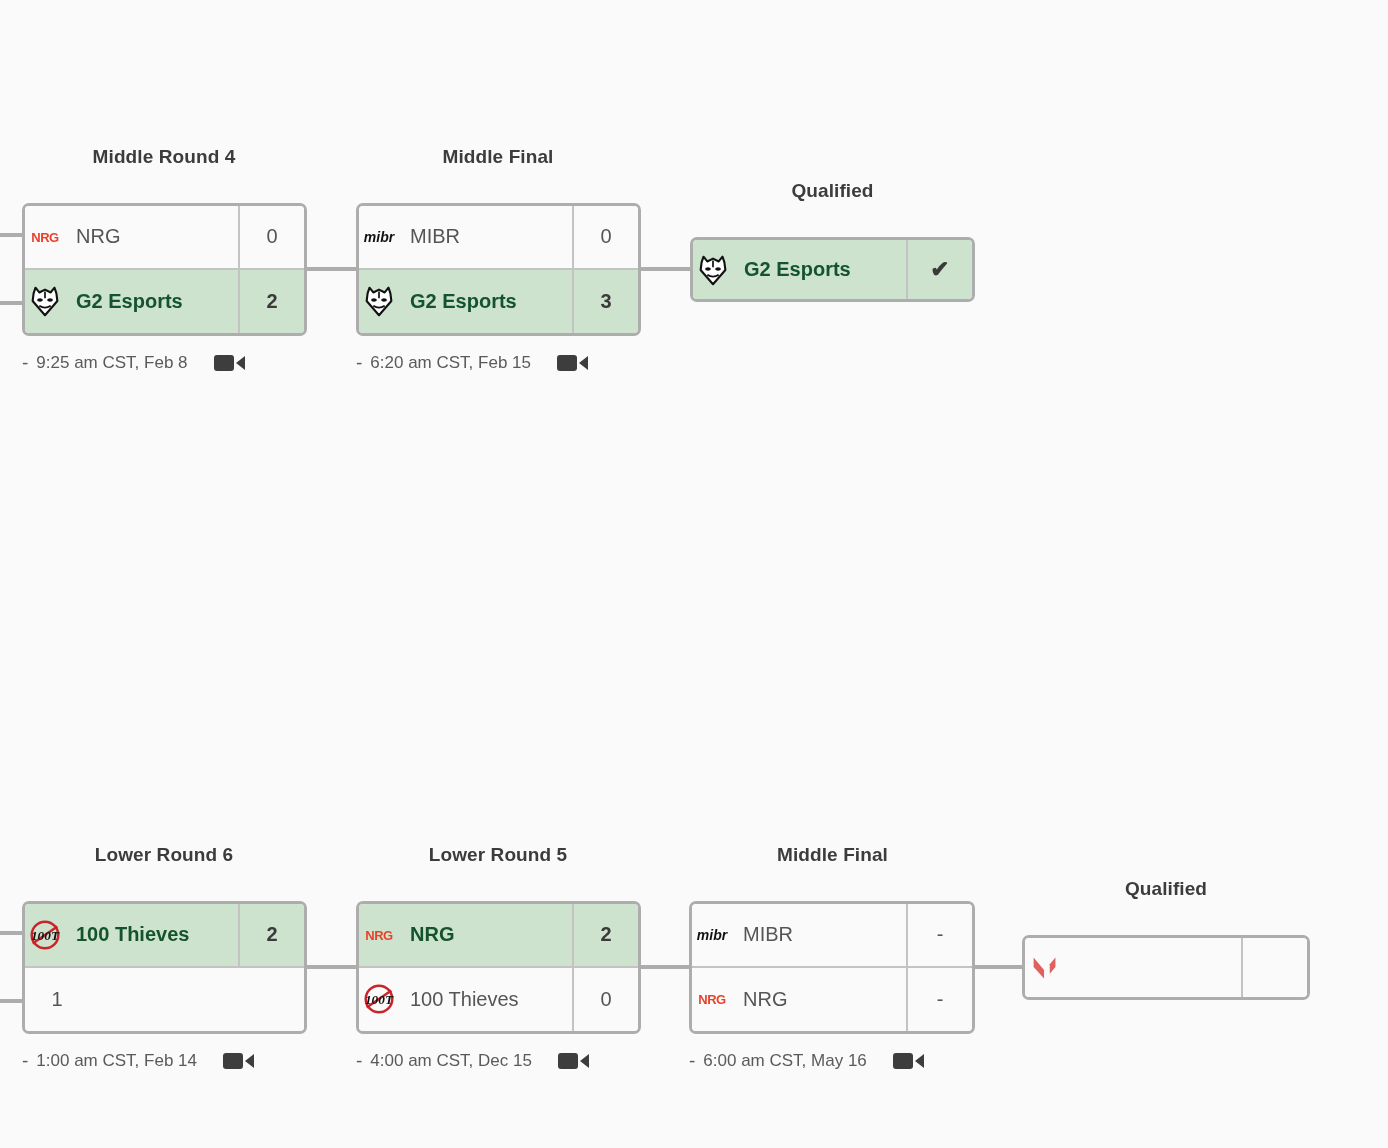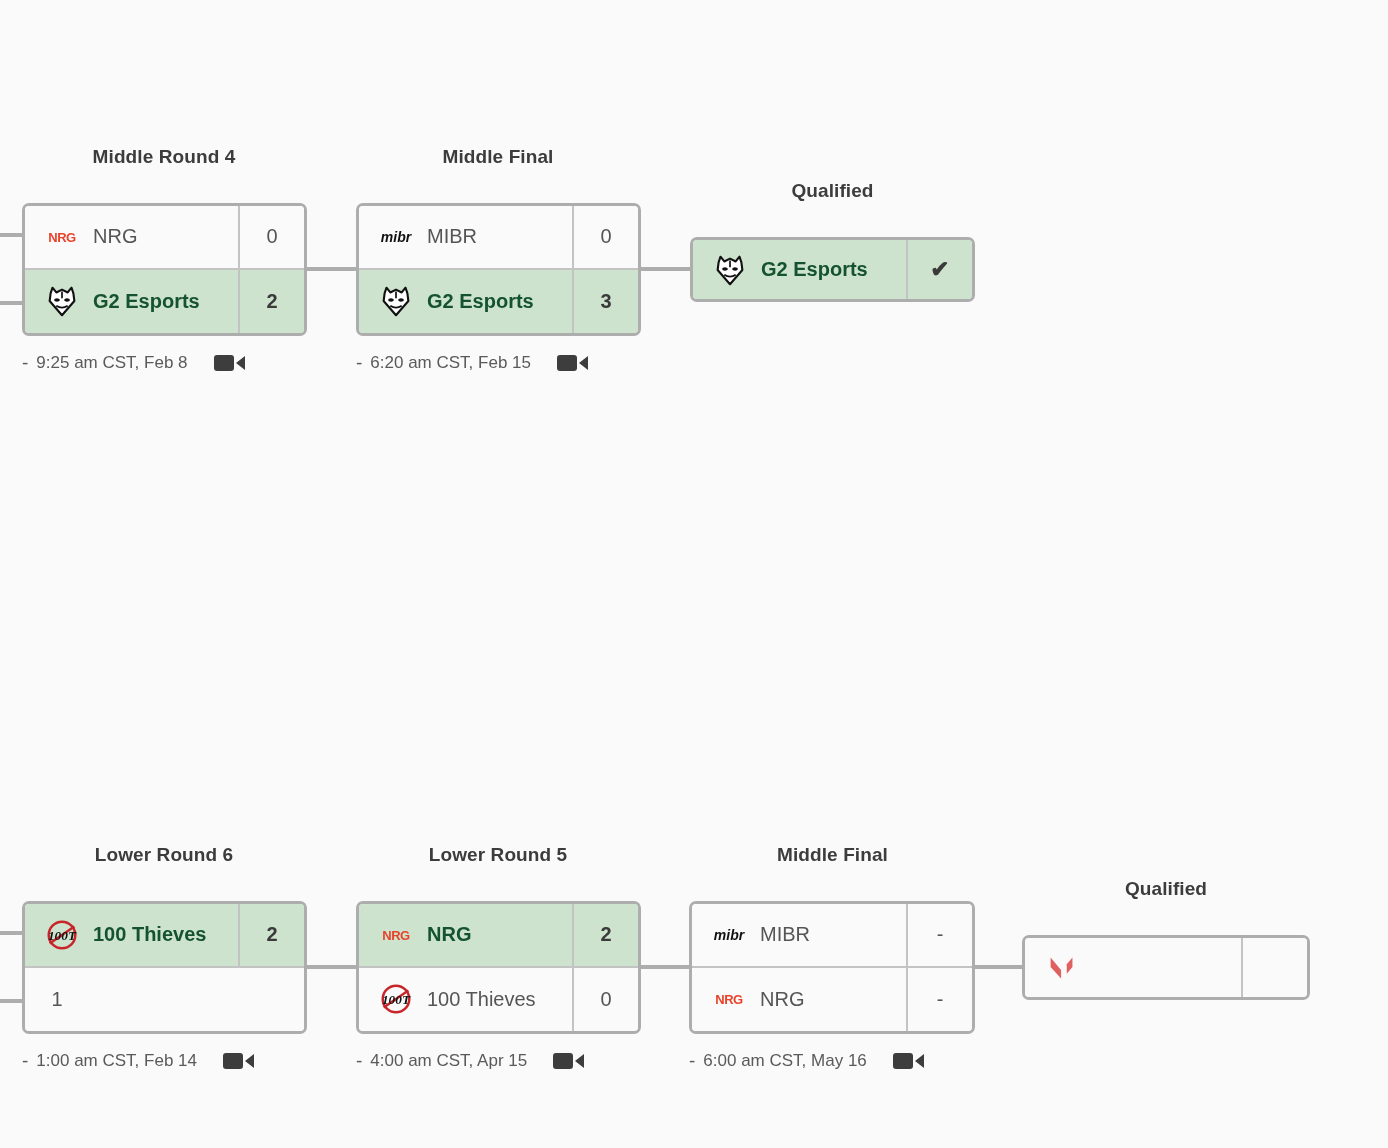--- a/index.html
+++ b/index.html
@@ -47,21 +47,20 @@
   .match-row.row-top { border-bottom: 2px solid #c3c3c3; }
   .match-row.winner { background: #cde3cd; }
   .match-row.winner .team-name { font-weight: bold; color: #14532d; }
   .match-row.winner .score-cell { font-weight: bold; color: #3a3a3a; }
 
   .team-cell {
     flex: 1 1 auto;
     display: flex;
     align-items: center;
     gap: 11px;
-    padding-left: 17px;
     min-width: 0;
     border-right: 2px solid #c3c3c3;
   }
   .team-name {
     font-size: 20px;
     color: #555;
     white-space: nowrap;
     overflow: hidden;
     text-overflow: ellipsis;
   }
@@ -289,21 +288,21 @@
             <text x="20" y="25" text-anchor="middle" font-family="'Liberation Serif',serif" font-size="14" font-weight="bold" font-style="italic" fill="#111111">100T</text>
           </svg>
         </span>
         <span class="team-name">100 Thieves</span>
       </div>
       <div class="score-cell">0</div>
     </div>
   </div>
   <div class="match-meta" style="left:356px; top:1050px;">
     <span class="meta-dash">-</span>
-    <span class="meta-time">4:00 am CST, Apr 15</span>
+    <span class="meta-time">4:00 am CST, Dec 15</span>
     <span class="stream-icon">
       <svg width="32" height="22" viewBox="0 0 32 22">
         <rect x="0" y="3" width="20" height="16" rx="3" fill="#3d3d3d"></rect>
         <path d="M22 11 L31 4 L31 18 Z" fill="#3d3d3d"></path>
       </svg>
     </span>
   </div>
 
   <div class="match-box" style="left:689px; top:901px; width:286px; height:133px;">
     <div class="match-row row-top">

